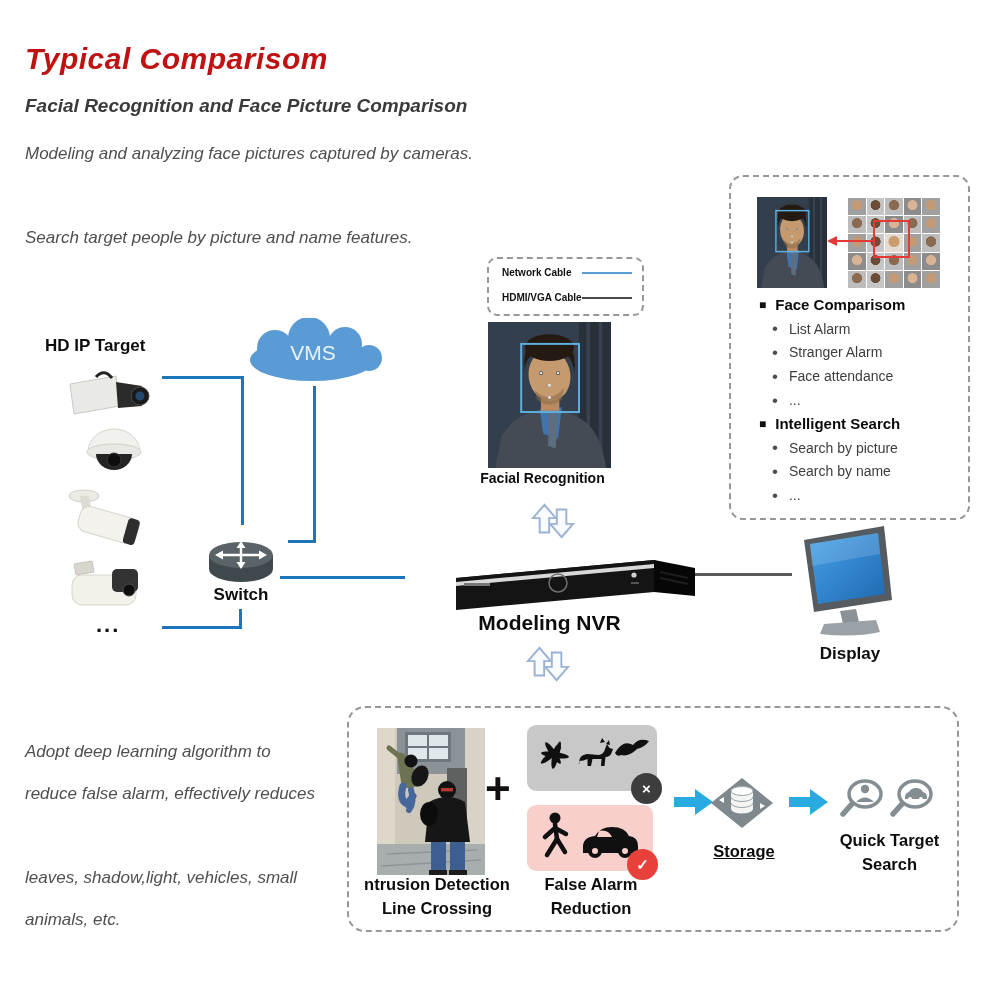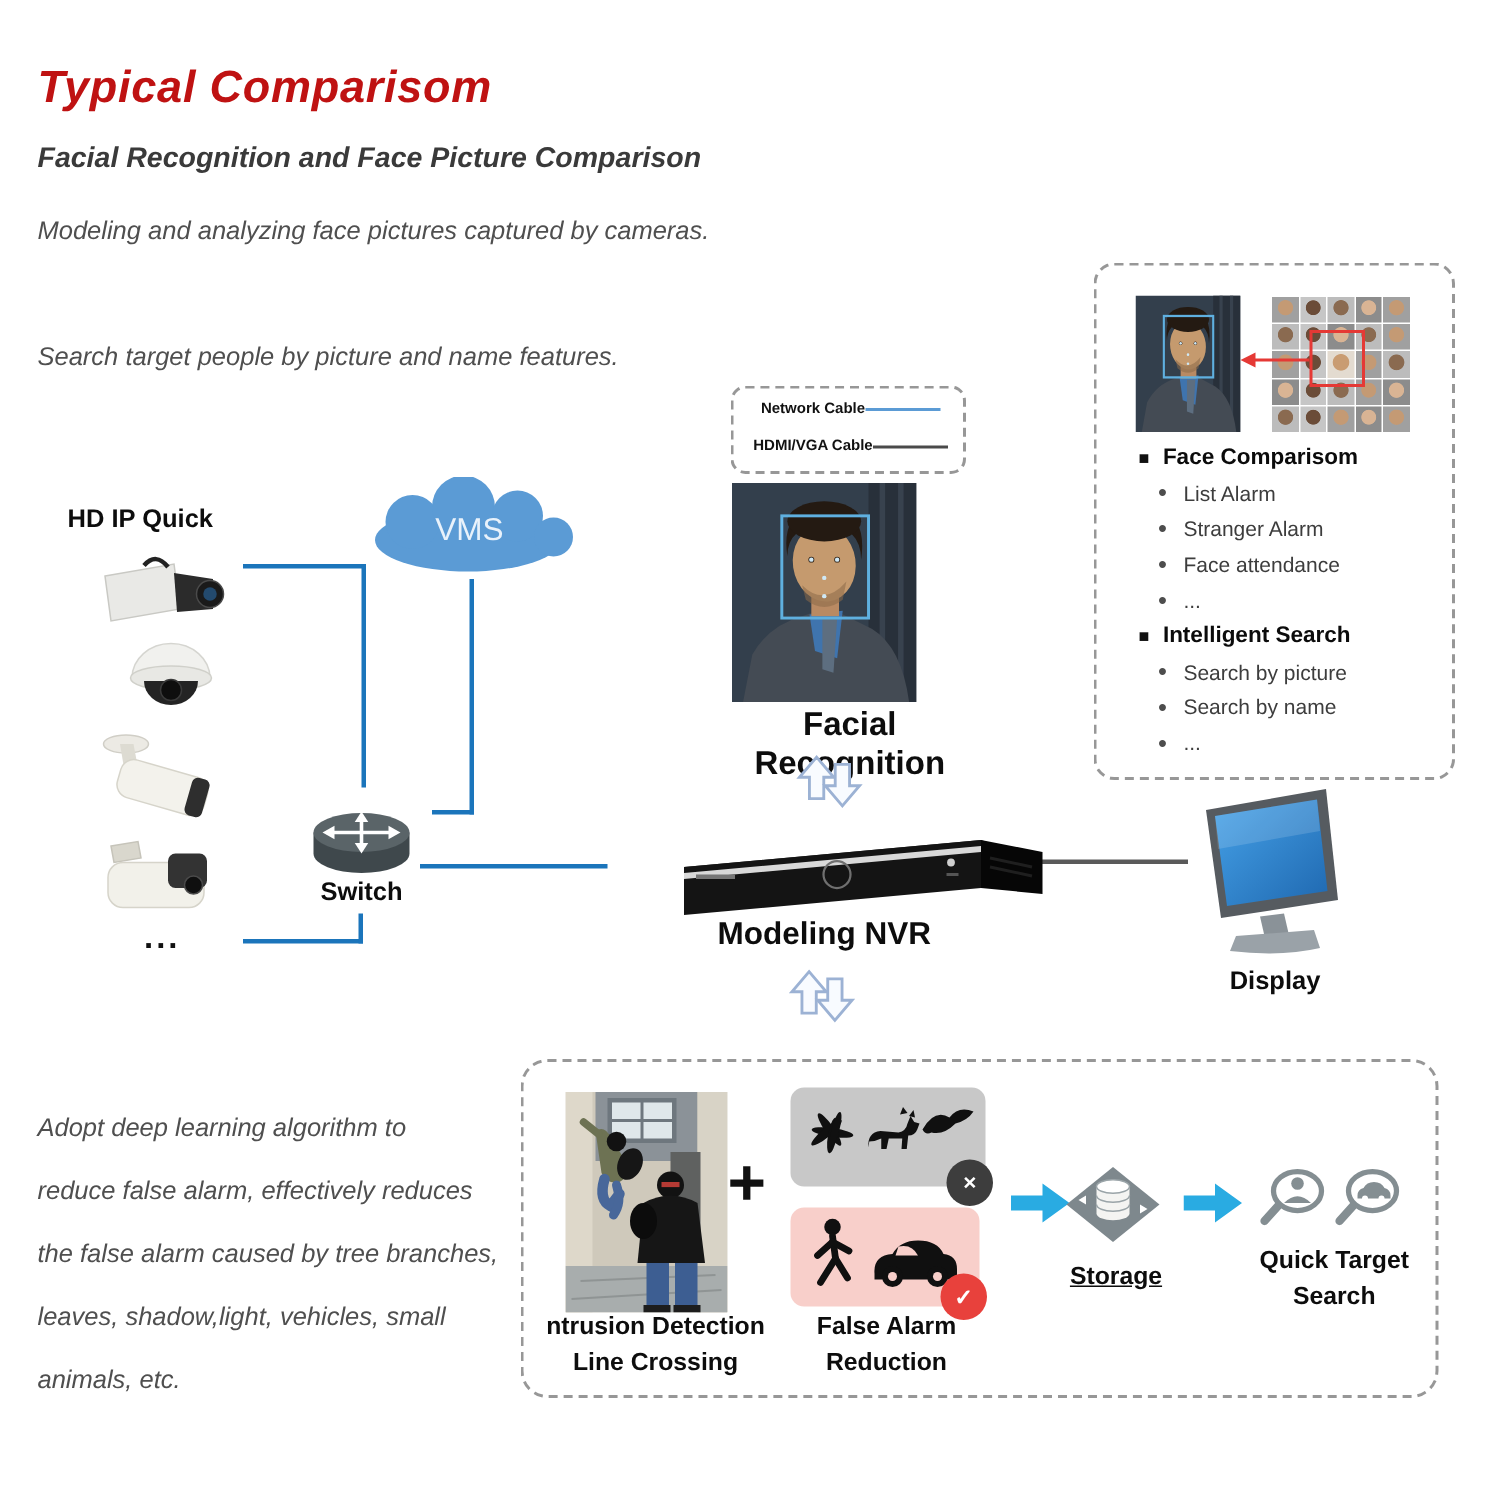--- a/index.html
+++ b/index.html
@@ -10,21 +10,21 @@
   .h2{font-size:19px;font-weight:bold;font-style:italic;color:#3a3a3a;}
   .body-line{font-size:17px;font-style:italic;color:#4f4f4f;}
   .dlabel{font-weight:bold;color:#0d0d0d;text-align:center;}
   .dash-box{border:2px dashed #979797;}
   
   .lh{height:3px;background:#1b75bb;}
   .lv{width:3px;background:#1b75bb;}
   .gray-line{height:3px;background:#5a5a5a;}
   
   .legend{border-radius:10px;}
-  .legend-row{position:absolute;left:13px;right:10px;display:flex;align-items:center;justify-content:center;}
+  .legend-row{position:absolute;left:13px;right:10px;display:flex;align-items:center;justify-content:space-between;}
   .legend-label{font-size:10px;font-weight:bold;color:#111;}
   .legend-line{width:50px;height:2px;}
   .line-network{background:#5b9bd5;}
   .line-hdmi{background:#4a4a4a;}
   
   .panel{border-radius:14px;}
   .fp-list{position:absolute;left:28px;top:116px;right:8px;}
   .fp-row{display:flex;align-items:center;height:23.8px;}
   .fp-head{font-size:15px;font-weight:bold;color:#0b0b0b;}
   .fp-item{font-size:14px;color:#3d3d3d;}
@@ -167,21 +167,21 @@
         <span class="dot">•</span>
         <span>Search by name</span>
         </div>
       <div class="fp-row fp-item">
         <span class="dot">•</span>
         <span>...</span>
         </div>
     </div>
   </div>
 
-  <div class="abs dlabel" style="left:45px;top:336px;font-size:17px;">HD IP Quick</div>
+  <div class="abs dlabel" style="left:45px;top:336px;font-size:17px;">HD IP Target</div>
   <div class="abs" style="left:58px;top:362px;">
     <svg width="112" height="260" viewBox="0 0 112 260">
       <g>
         <polygon points="12,22 58,14 62,44 16,52" fill="#e9e9e6" stroke="#c9c9c4"></polygon>
         <polygon points="58,20 84,24 84,44 60,46" fill="#2b2b2b"></polygon>
         <circle cx="82" cy="34" r="9" fill="#1a1a1a" stroke="#4a4a4a"></circle>
         <circle cx="82" cy="34" r="4.5" fill="#234a6e"></circle>
         <path d="M38,15 q8,-9 16,1" stroke="#222" stroke-width="3" fill="none"></path>
       </g>
       <g>
@@ -259,21 +259,21 @@
       <path d="M38,56 Q50,68 62,54 L60,64 Q50,72 40,64 Z" fill="#8a6a48" opacity=".55"></path>
       <circle cx="43" cy="42" r="1.6" fill="#2a1d12"></circle>
         <circle cx="57" cy="42" r="1.6" fill="#2a1d12"></circle>
       <rect x="27" y="18" width="47" height="56" fill="none" stroke="#5fb0e0" stroke-width="1.6"></rect>
       <circle cx="43" cy="42" r="1.2" fill="#cfe8f5"></circle>
         <circle cx="57" cy="42" r="1.2" fill="#cfe8f5"></circle>
       <circle cx="50" cy="52" r="1.2" fill="#cfe8f5"></circle>
         <circle cx="50" cy="62" r="1.2" fill="#cfe8f5"></circle>
     </svg>
   </div>
-  <div class="abs dlabel" style="left:474px;top:470px;width:185px;font-size:22px;">Facial Recognition</div>
+  <div class="abs dlabel" style="left:450px;top:470px;width:185px;font-size:14px;">Facial Recognition</div>
 
   <div class="abs" style="left:527px;top:500px;">
     <svg width="52" height="42" viewBox="0 0 54 44">
       <polygon points="18,5 6,19 13,19 13,34 23,34 23,19 30,19" fill="#f8fbff" stroke="#9cb2d4" stroke-width="2"></polygon>
       <polygon points="36,39 24,25 31,25 31,10 41,10 41,25 48,25" fill="#f8fbff" stroke="#9cb2d4" stroke-width="2"></polygon>
     </svg>
   </div>
   <div class="abs" style="left:522px;top:643px;">
     <svg width="52" height="42" viewBox="0 0 54 44">
       <polygon points="18,5 6,19 13,19 13,34 23,34 23,19 30,19" fill="#f8fbff" stroke="#9cb2d4" stroke-width="2"></polygon>
@@ -309,21 +309,20 @@
       <polygon points="12,18 80,7 87,68 20,78" fill="url(#scr)"></polygon>
       <polygon points="12,18 80,7 82,28 14,40" fill="#ffffff" opacity=".14"></polygon>
       <polygon points="42,85 58,83 61,96 45,98" fill="#8a9298"></polygon>
       <path d="M26,98 L78,94 L82,106 Q56,112 22,108 Z" fill="#9aa2a8"></path>
     </svg>
   </div>
   <div class="abs dlabel" style="left:805px;top:644px;width:90px;font-size:17px;">Display</div>
 
   <div class="abs body-line" style="left:25px;top:742px;">Adopt deep learning algorithm to</div>
   <div class="abs body-line" style="left:25px;top:784px;">reduce false alarm, effectively reduces</div>
-  <div class="abs body-line" style="left:25px;top:826px;">the false alarm caused by tree branches,</div>
   <div class="abs body-line" style="left:25px;top:868px;">leaves, shadow,light, vehicles, small</div>
   <div class="abs body-line" style="left:25px;top:910px;">animals, etc.</div>
 
   <div class="abs dash-box big-box" style="left:347px;top:706px;width:608px;height:222px;">
 
     <div class="abs" style="left:28px;top:20px;width:108px;height:147px;">
       <svg width="108" height="147" viewBox="0 0 108 147">
         <rect width="108" height="147" fill="#cfc9bb"></rect>
         <rect x="20" y="0" width="68" height="46" fill="#8b9298"></rect>
         <rect x="28" y="4" width="46" height="30" fill="#6e777e"></rect>

